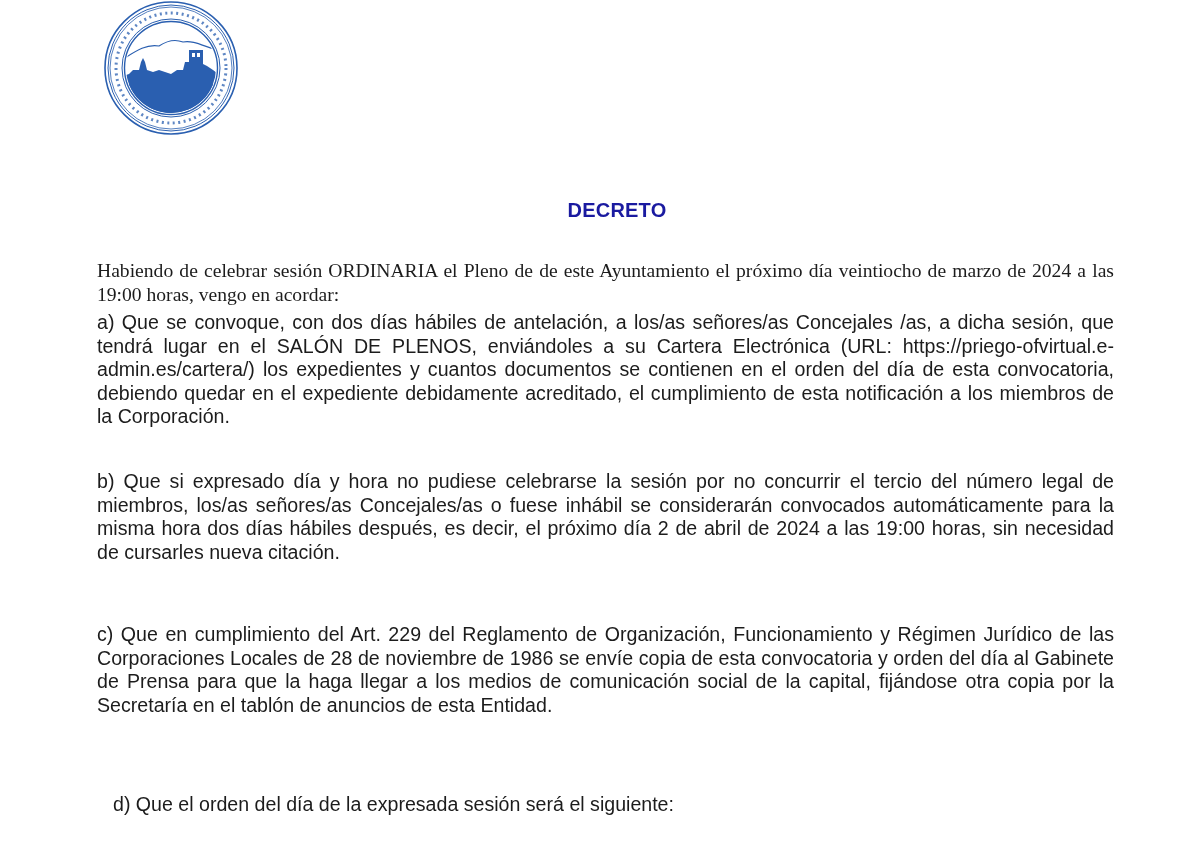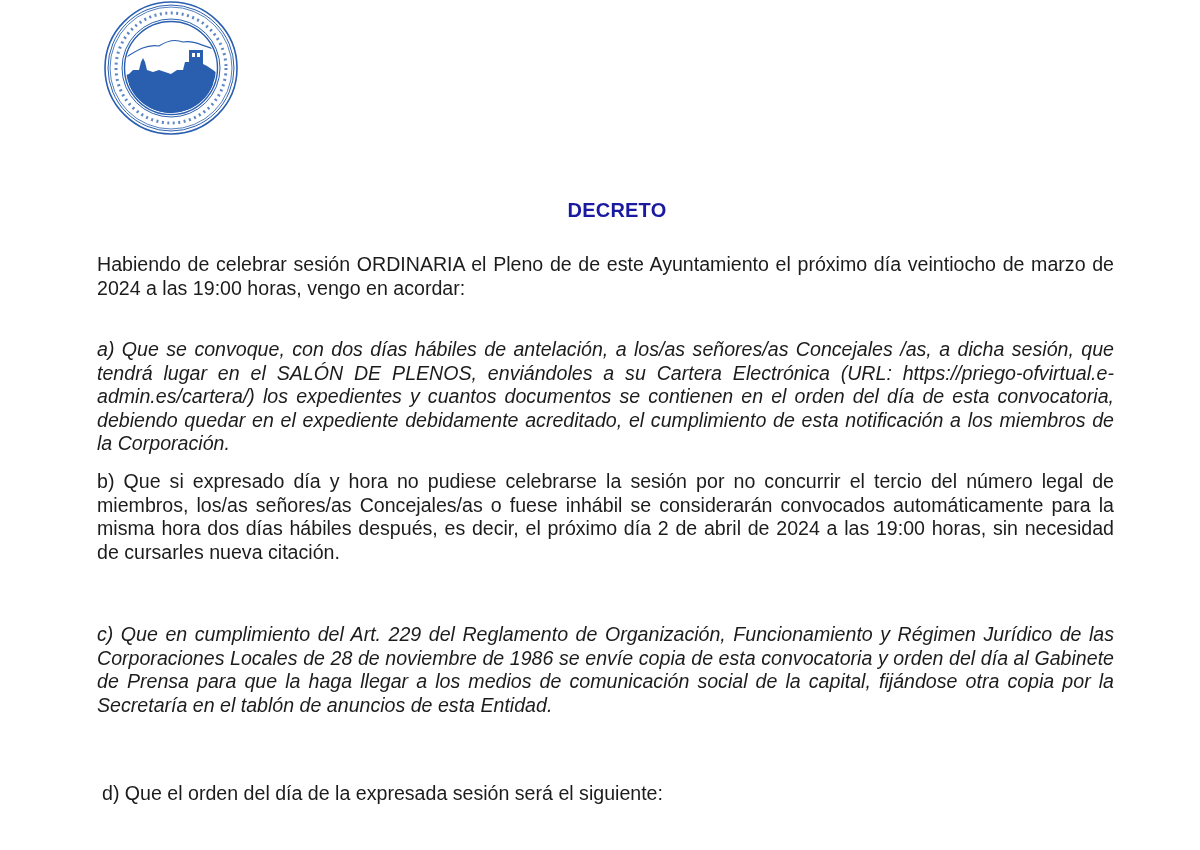--- a/index.html
+++ b/index.html
@@ -36,24 +36,24 @@
     .body-text {
       position: absolute;
       left: 97px;
       width: 1017px;
       font-size: 19.6px;
       line-height: 23.6px;
       text-align: justify;
       text-align-last: left;
       color: #1c1c1c;
     }
-    .p-intro { top: 253px; }
-    .p-a { top: 338px; font-style: italic; }
+    .p-intro { top: 259px; font-family: Liberation Serif, serif; }
+    .p-a { top: 311px; }
     .p-b { top: 470px; }
-    .p-c { top: 623px; font-style: italic; }
+    .p-c { top: 623px; }
     .p-d { top: 777px; }
   </style>
 </head>
 <body>
 
 <div class="seal">
   <svg width="136" height="136" viewBox="0 0 136 136">
     <defs>
       <clipPath id="innerClip">
         <circle cx="68" cy="68" r="45"></circle>
@@ -78,13 +78,13 @@
     </g>
   </svg>
 </div>
 
 <div class="title">DECRETO</div>
 
 <p class="body-text p-intro" style="margin:0">Habiendo de celebrar sesión ORDINARIA el Pleno de de este Ayuntamiento el próximo día veintiocho de marzo de 2024 a las 19:00 horas, vengo en acordar:</p>
 <p class="body-text p-a" style="margin:0">a) Que se convoque, con dos días hábiles de antelación, a los/as señores/as Concejales /as, a dicha sesión, que tendrá lugar en el SALÓN DE PLENOS, enviándoles a su Cartera Electrónica (URL: https://priego-ofvirtual.e-admin.es/cartera/) los expedientes y cuantos documentos se contienen en el orden del día de esta convocatoria, debiendo quedar en el expediente debidamente acreditado, el cumplimiento de esta notificación a los miembros de la Corporación.</p>
 <p class="body-text p-b" style="margin:0">b) Que si expresado día y hora no pudiese celebrarse la sesión por no concurrir el tercio del número legal de miembros, los/as señores/as Concejales/as o fuese inhábil  se considerarán convocados automáticamente para la misma hora dos días hábiles después, es decir, el próximo día 2 de abril  de 2024 a las 19:00 horas, sin necesidad de cursarles nueva citación.</p>
 <p class="body-text p-c" style="margin:0">c) Que en cumplimiento del Art. 229 del Reglamento de Organización, Funcionamiento y Régimen Jurídico de las Corporaciones Locales de 28 de noviembre de 1986 se envíe copia de esta convocatoria y orden del día al Gabinete de Prensa para que la haga llegar a los medios de comunicación social de la capital, fijándose otra copia por la Secretaría en el tablón de anuncios de esta Entidad.</p>
-<p class="body-text p-d" style="margin:5px">d) Que el orden del día de la expresada sesión será el siguiente:</p>
+<p class="body-text p-d" style="margin:16px">d) Que el orden del día de la expresada sesión será el siguiente:</p>
 
 </body></html>

